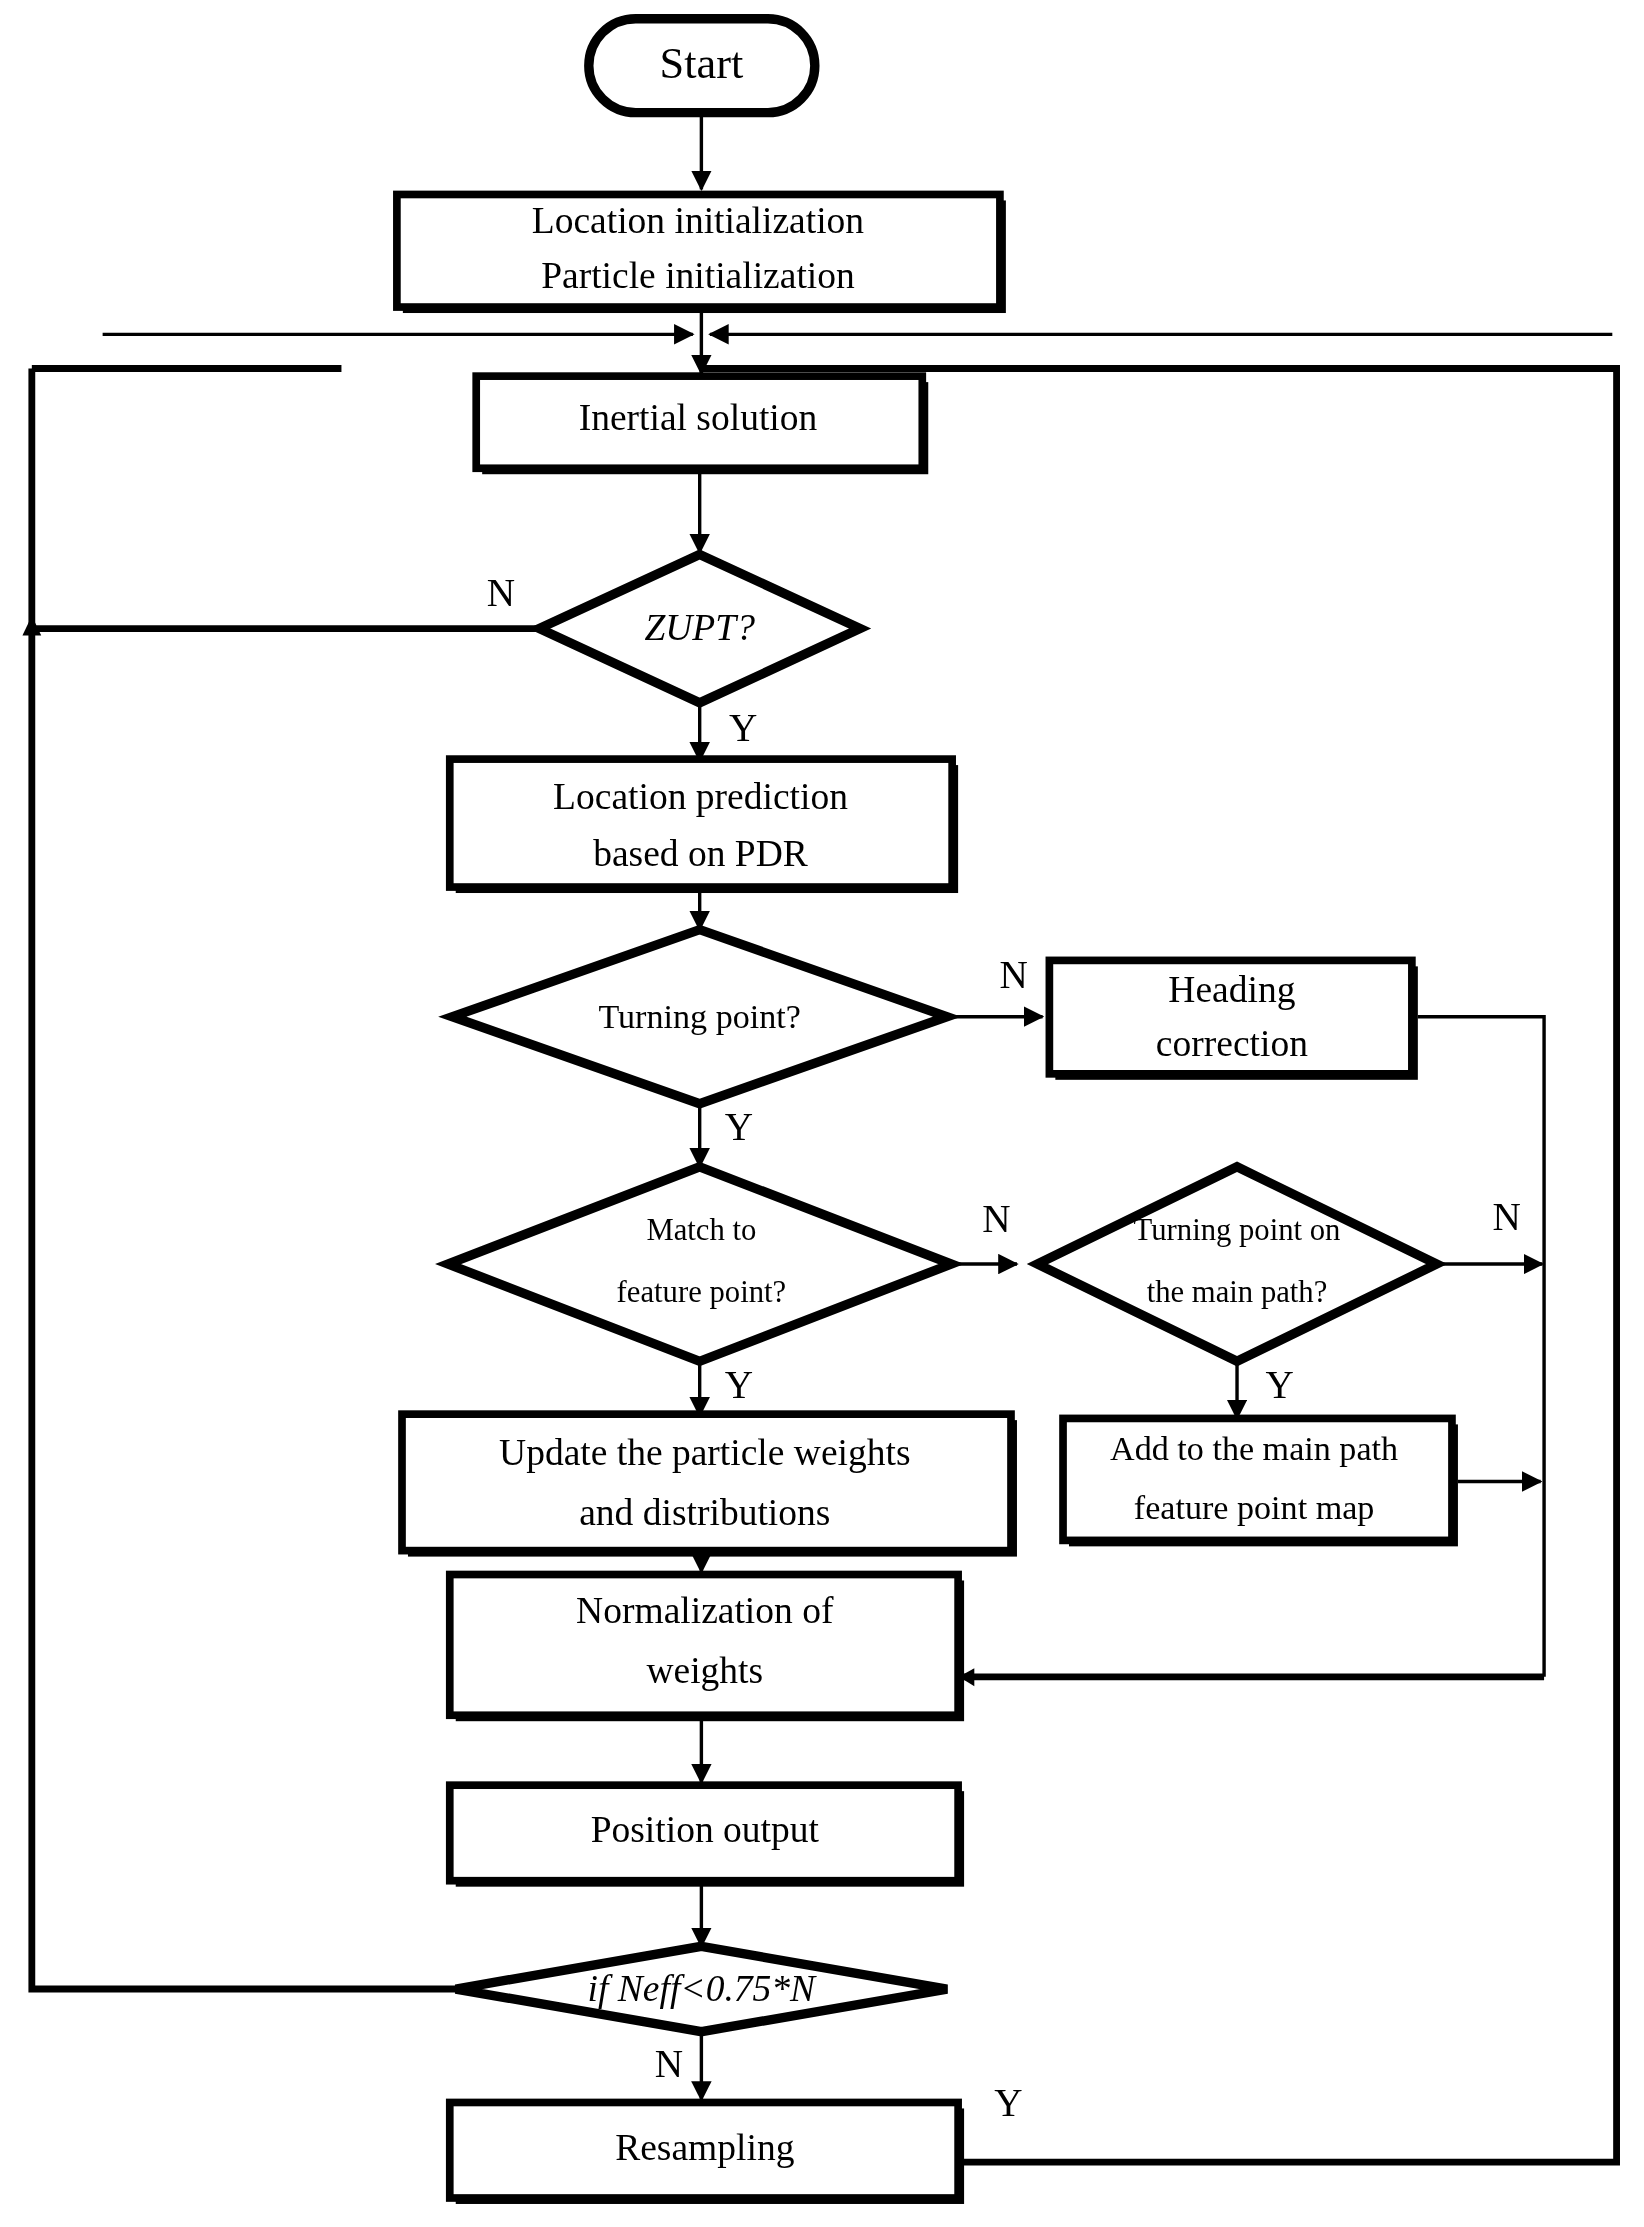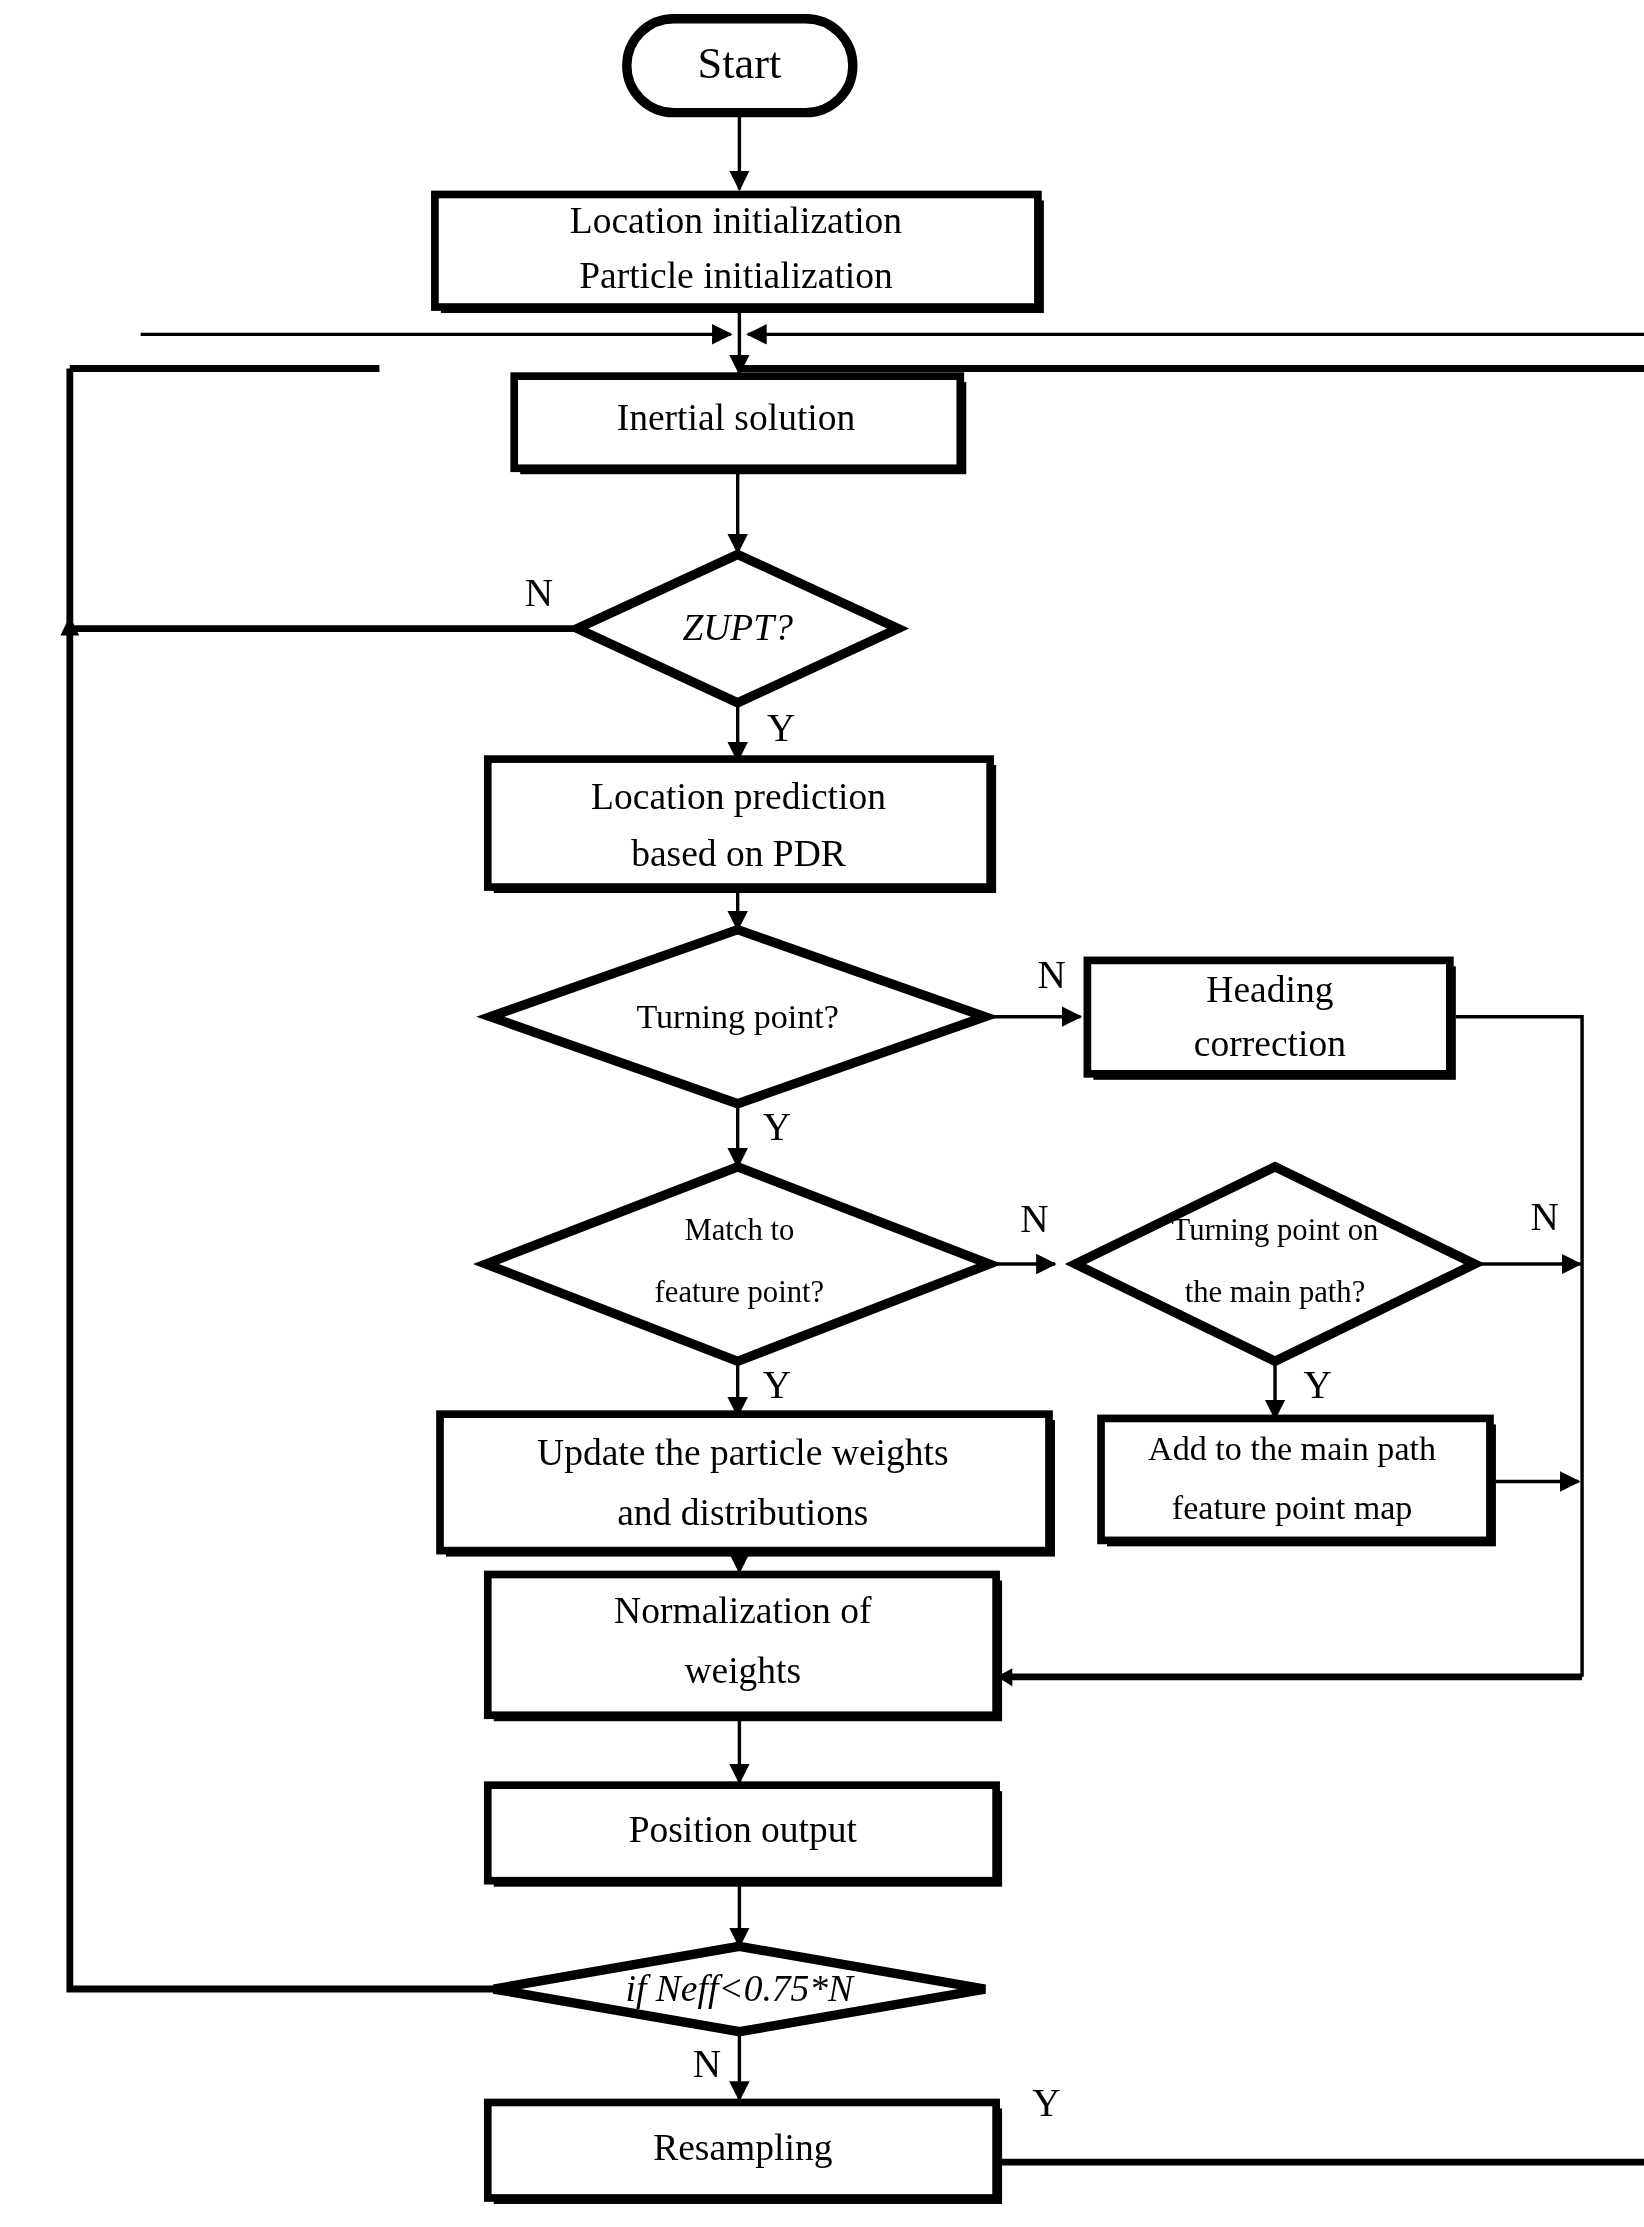--- a/index.html
+++ b/index.html
@@ -10,21 +10,20 @@
   body {
     width: 1645px;
     height: 2227px;
     font-family: "Liberation Serif", "DejaVu Serif", serif;
     overflow: hidden;
   }
   #flowchart-root {
     position: relative;
     width: 1605px;
     height: 2227px;
-    padding-left: 38px;
   }
   svg#flow-svg {
     display: block;
     width: 1645px;
     height: 2227px;
   }
   .node-box {
     fill: #ffffff;
     stroke: #000000;
     stroke-width: 9;

